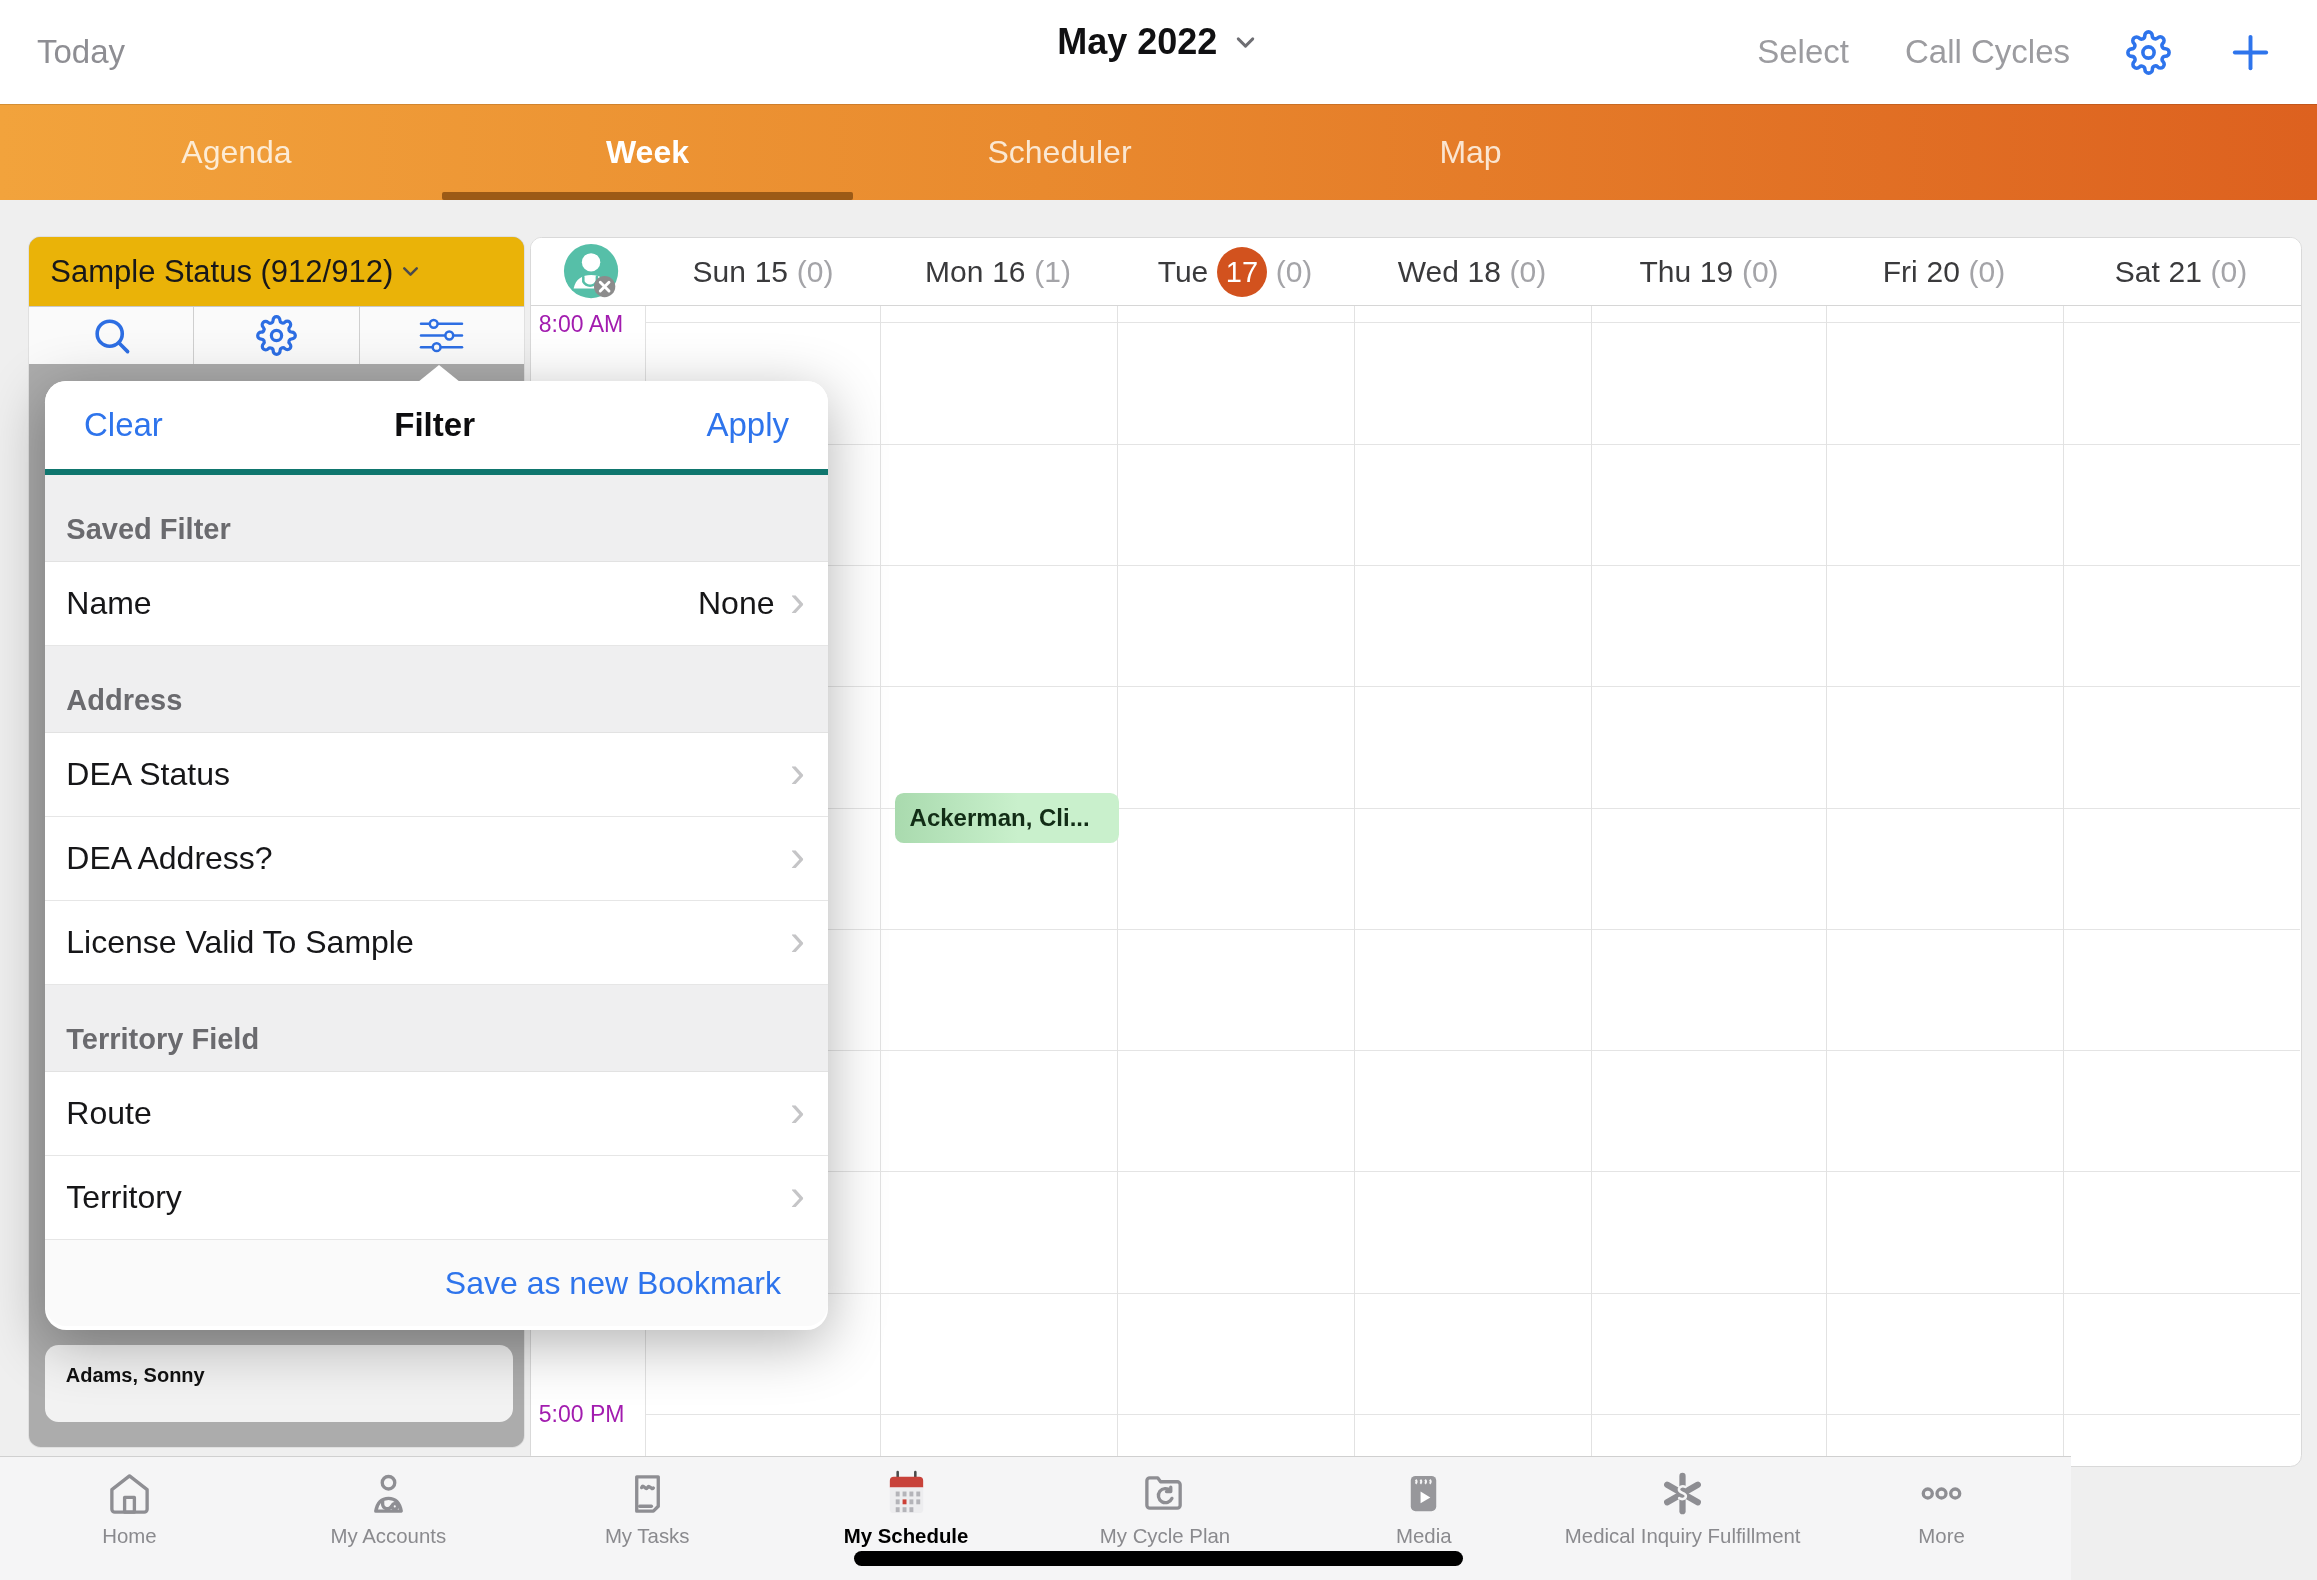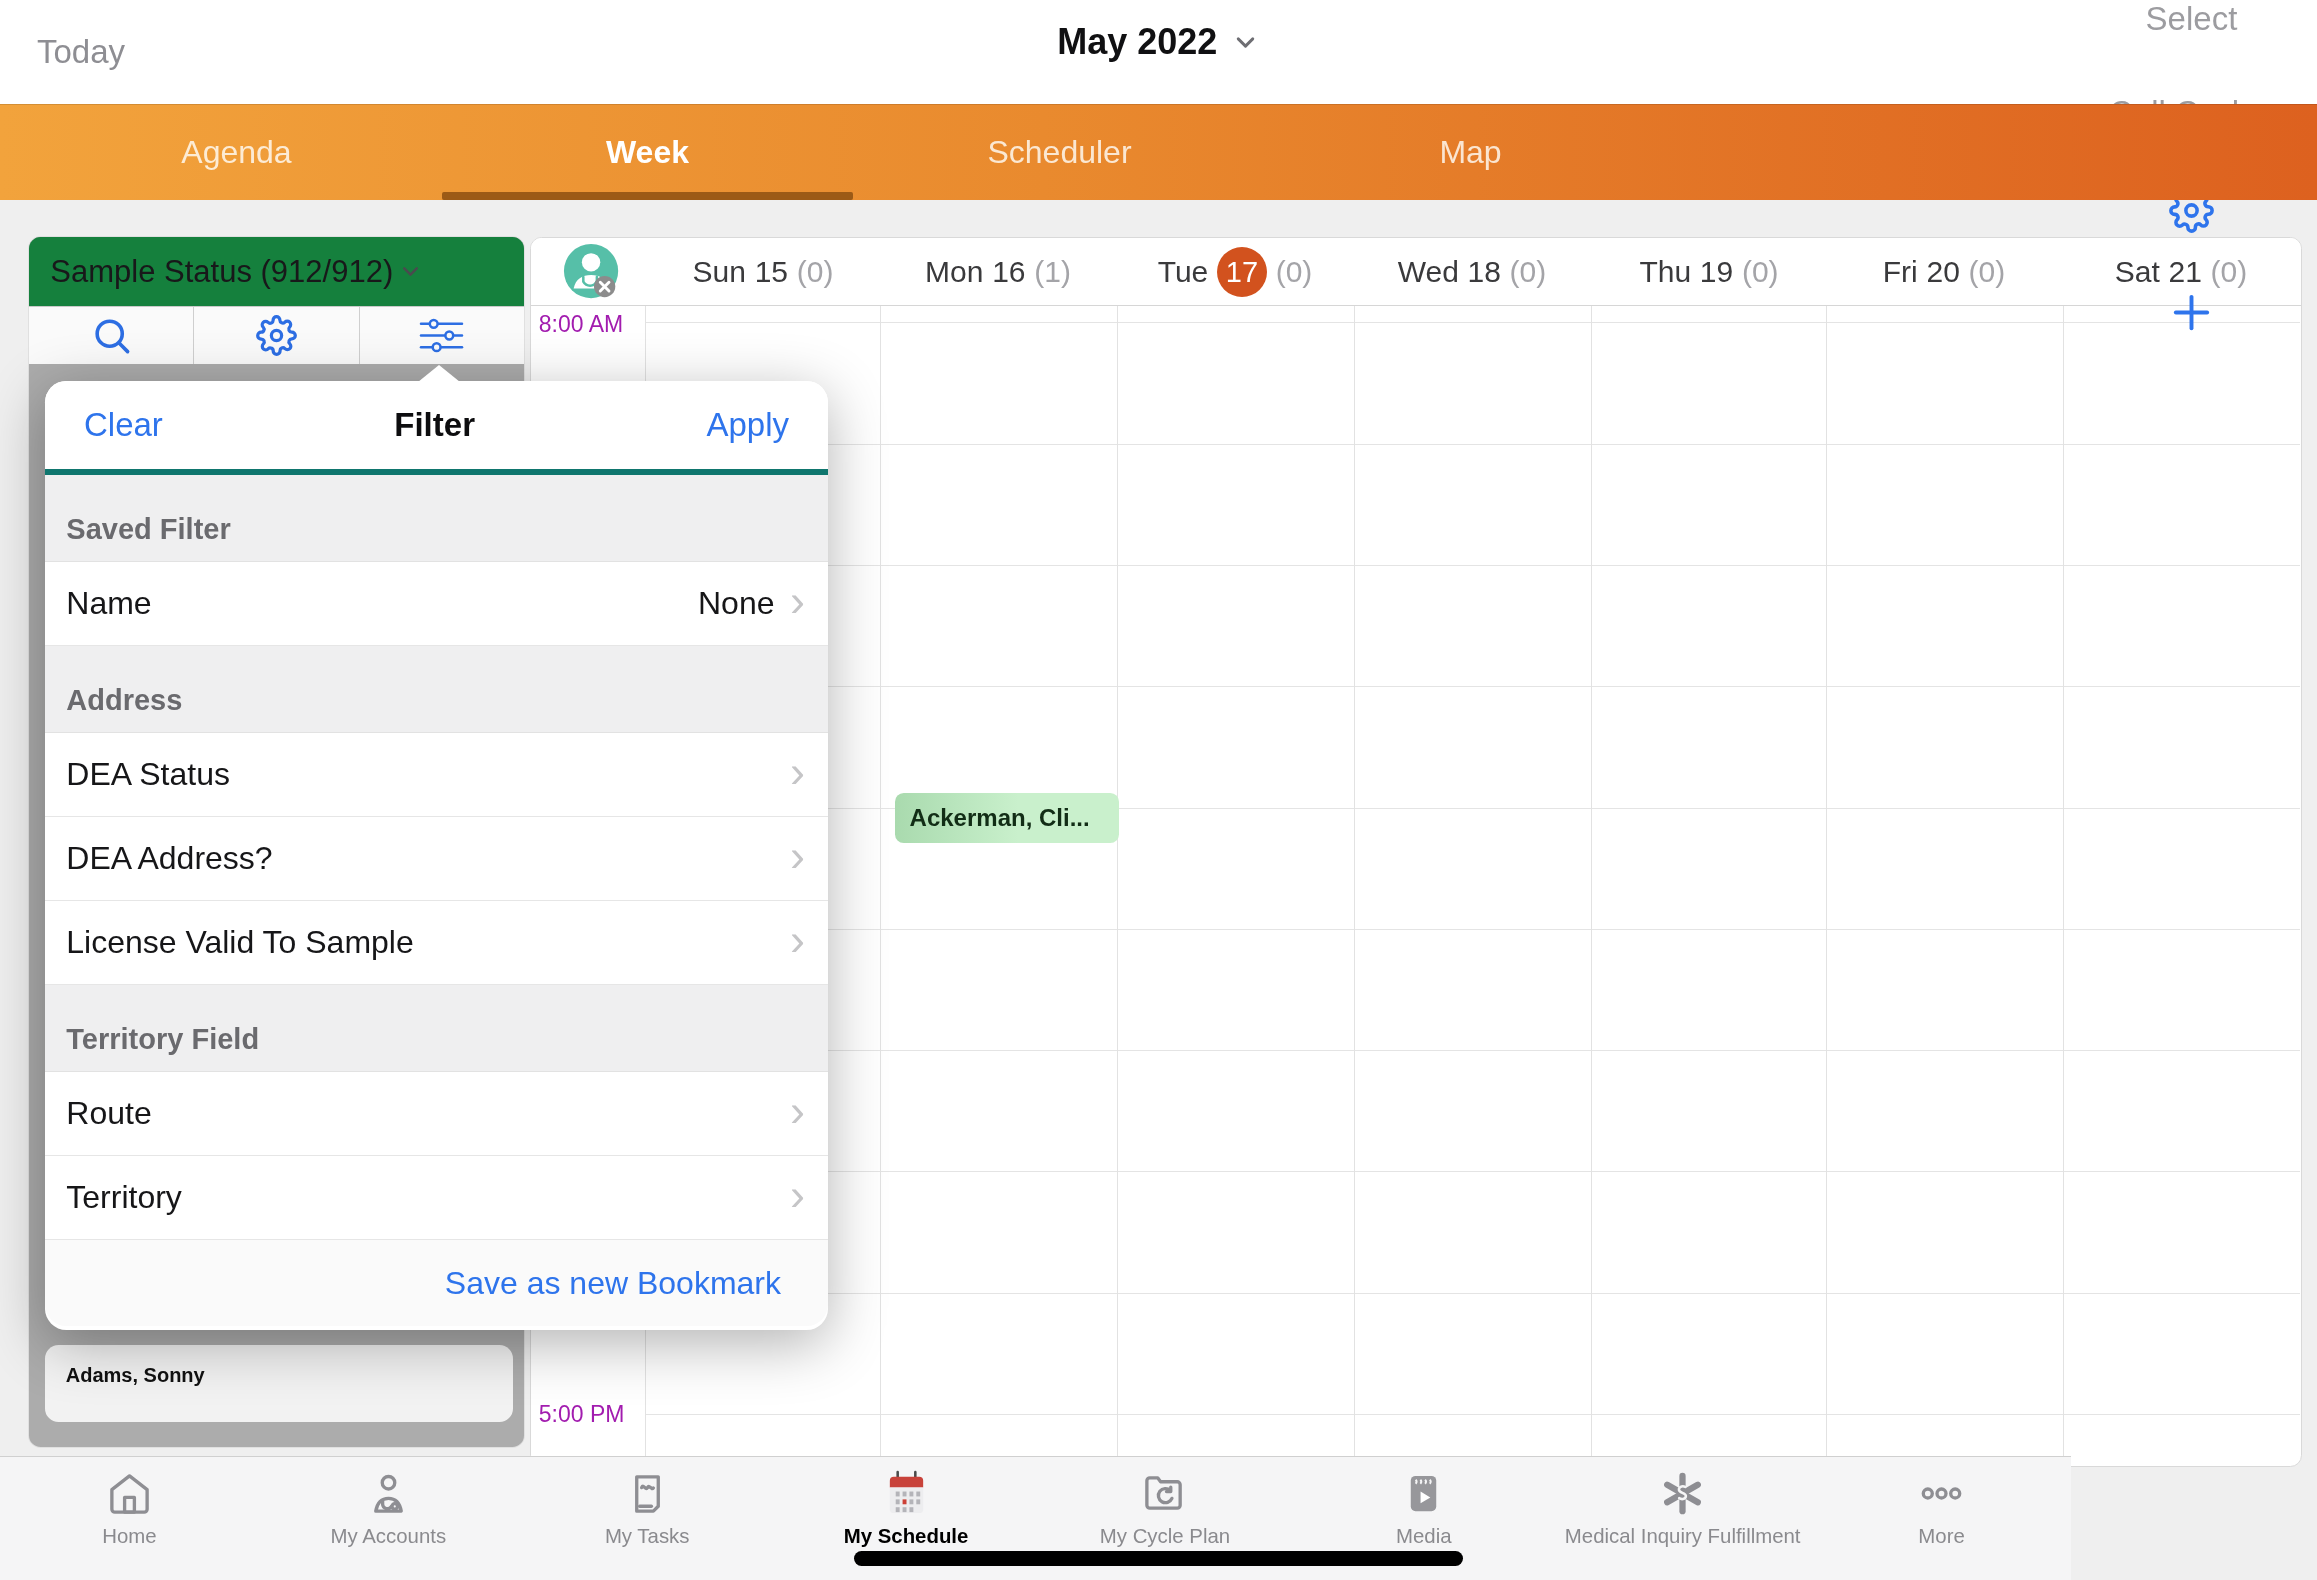--- a/index.html
+++ b/index.html
@@ -9,21 +9,21 @@
     font-family:"Liberation Sans", sans-serif;
     background:#EFEFEF; color:#1c1c1e;
   }
   
   .topbar { position:absolute; left:0; top:0; width:2317px; height:104px; background:#fff; z-index:6; }
   .topbar .today { position:absolute; left:37px; top:0; height:104px; display:flex; align-items:center;
     font-size:33px; color:#8E8E93; }
   .topbar .title-wrap { position:absolute; left:0; right:0; top:0; height:84px;
     display:flex; align-items:center; justify-content:center; gap:13.6px; }
   .topbar .month { font-size:36px; font-weight:700; color:#101012; }
-  .topbar .right { position:absolute; right:43px; top:0; height:104px; display:flex; align-items:center; gap:56px;flex-direction:column; }
+  .topbar .right { position:absolute; right:43px; top:0; height:104px; display:flex; align-items:center; gap:56px; }
   .topbar .gray-btn { font-size:33px; color:#9C9CA0; }
   
   .viewbar { position:absolute; left:0; top:104px; width:2317px; height:96px; z-index:6;
     background:linear-gradient(90deg,#F2A33C 0%,#E98A2E 45%,#DD611F 100%);
     box-shadow:inset 0 1px 0 rgba(0,0,0,0.12); }
   .vtab { position:absolute; top:0; width:411px; height:96px; display:flex; align-items:center; justify-content:center;
     font-size:32px; color:rgba(255,252,247,0.82); }
   .vtab.active { color:#ffffff; font-weight:700; }
   .vtab-underline { position:absolute; left:442px; top:88px; width:411px; height:7.8px; background:#9C5A16; border-radius:1.9px; }
   
@@ -40,21 +40,21 @@
   .avatar { position:absolute; left:31px; top:3.9px; width:62px; height:62px; }
   .grid-h { position:absolute; left:114px; width:1655px; height:1px; background:#E4E4E4; }
   .grid-v { position:absolute; top:68px; bottom:0; width:1px; background:#E2E2E2; }
   .time-label { position:absolute; left:7.8px; width:93px; text-align:left; font-size:23px; color:#a21caf; }
   .event { position:absolute; left:364px; top:555px; width:224px; height:50px; border-radius:8.7px;
     background:linear-gradient(90deg,#A9DAAE 0%,#C9F0CC 55%); display:flex; align-items:center;
     padding-left:14.6px; font-size:24px; font-weight:700; color:#122d16; overflow:hidden; white-space:nowrap; }
   
   .panel { position:absolute; left:29px; top:237px; width:495px; height:1210px; border-radius:11.6px;
     overflow:hidden; z-index:2; background:#ACACAC; box-shadow:0 0 0 1px rgba(0,0,0,0.06); }
-  .panel-head { height:69px; background:#15803d; display:flex; align-items:center; gap:5px; padding-left:21.3px;
+  .panel-head { height:69px; background:#eab308; display:flex; align-items:center; gap:5px; padding-left:21.3px;
     font-size:31px; color:#18181a; }
   .panel-icons { height:58px; background:#FAFAFA; border-top:1px solid #C9C9C9; display:flex; }
   .panel-icons .cell { flex:1; display:flex; align-items:center; justify-content:center; }
   .panel-icons .cell + .cell { border-left:1px solid #CFCFCF; }
   .account-card { position:absolute; left:15.5px; top:1108px; width:468px; height:77px; background:#F2F2F2;
     border-radius:13.6px; padding:19.4px 0 0 21.3px; font-size:20px; font-weight:700; color:#111; }
   
   .popover { position:absolute; left:45px; top:381px; width:783px; height:949px; background:#fff;
     border-radius:21.3px; z-index:5; box-shadow:0 13.6px 58px rgba(0,0,0,0.30); display:flex; flex-direction:column; }
   .pop-arrow { position:absolute; left:373px; top:-16.5px; width:0; height:0;

